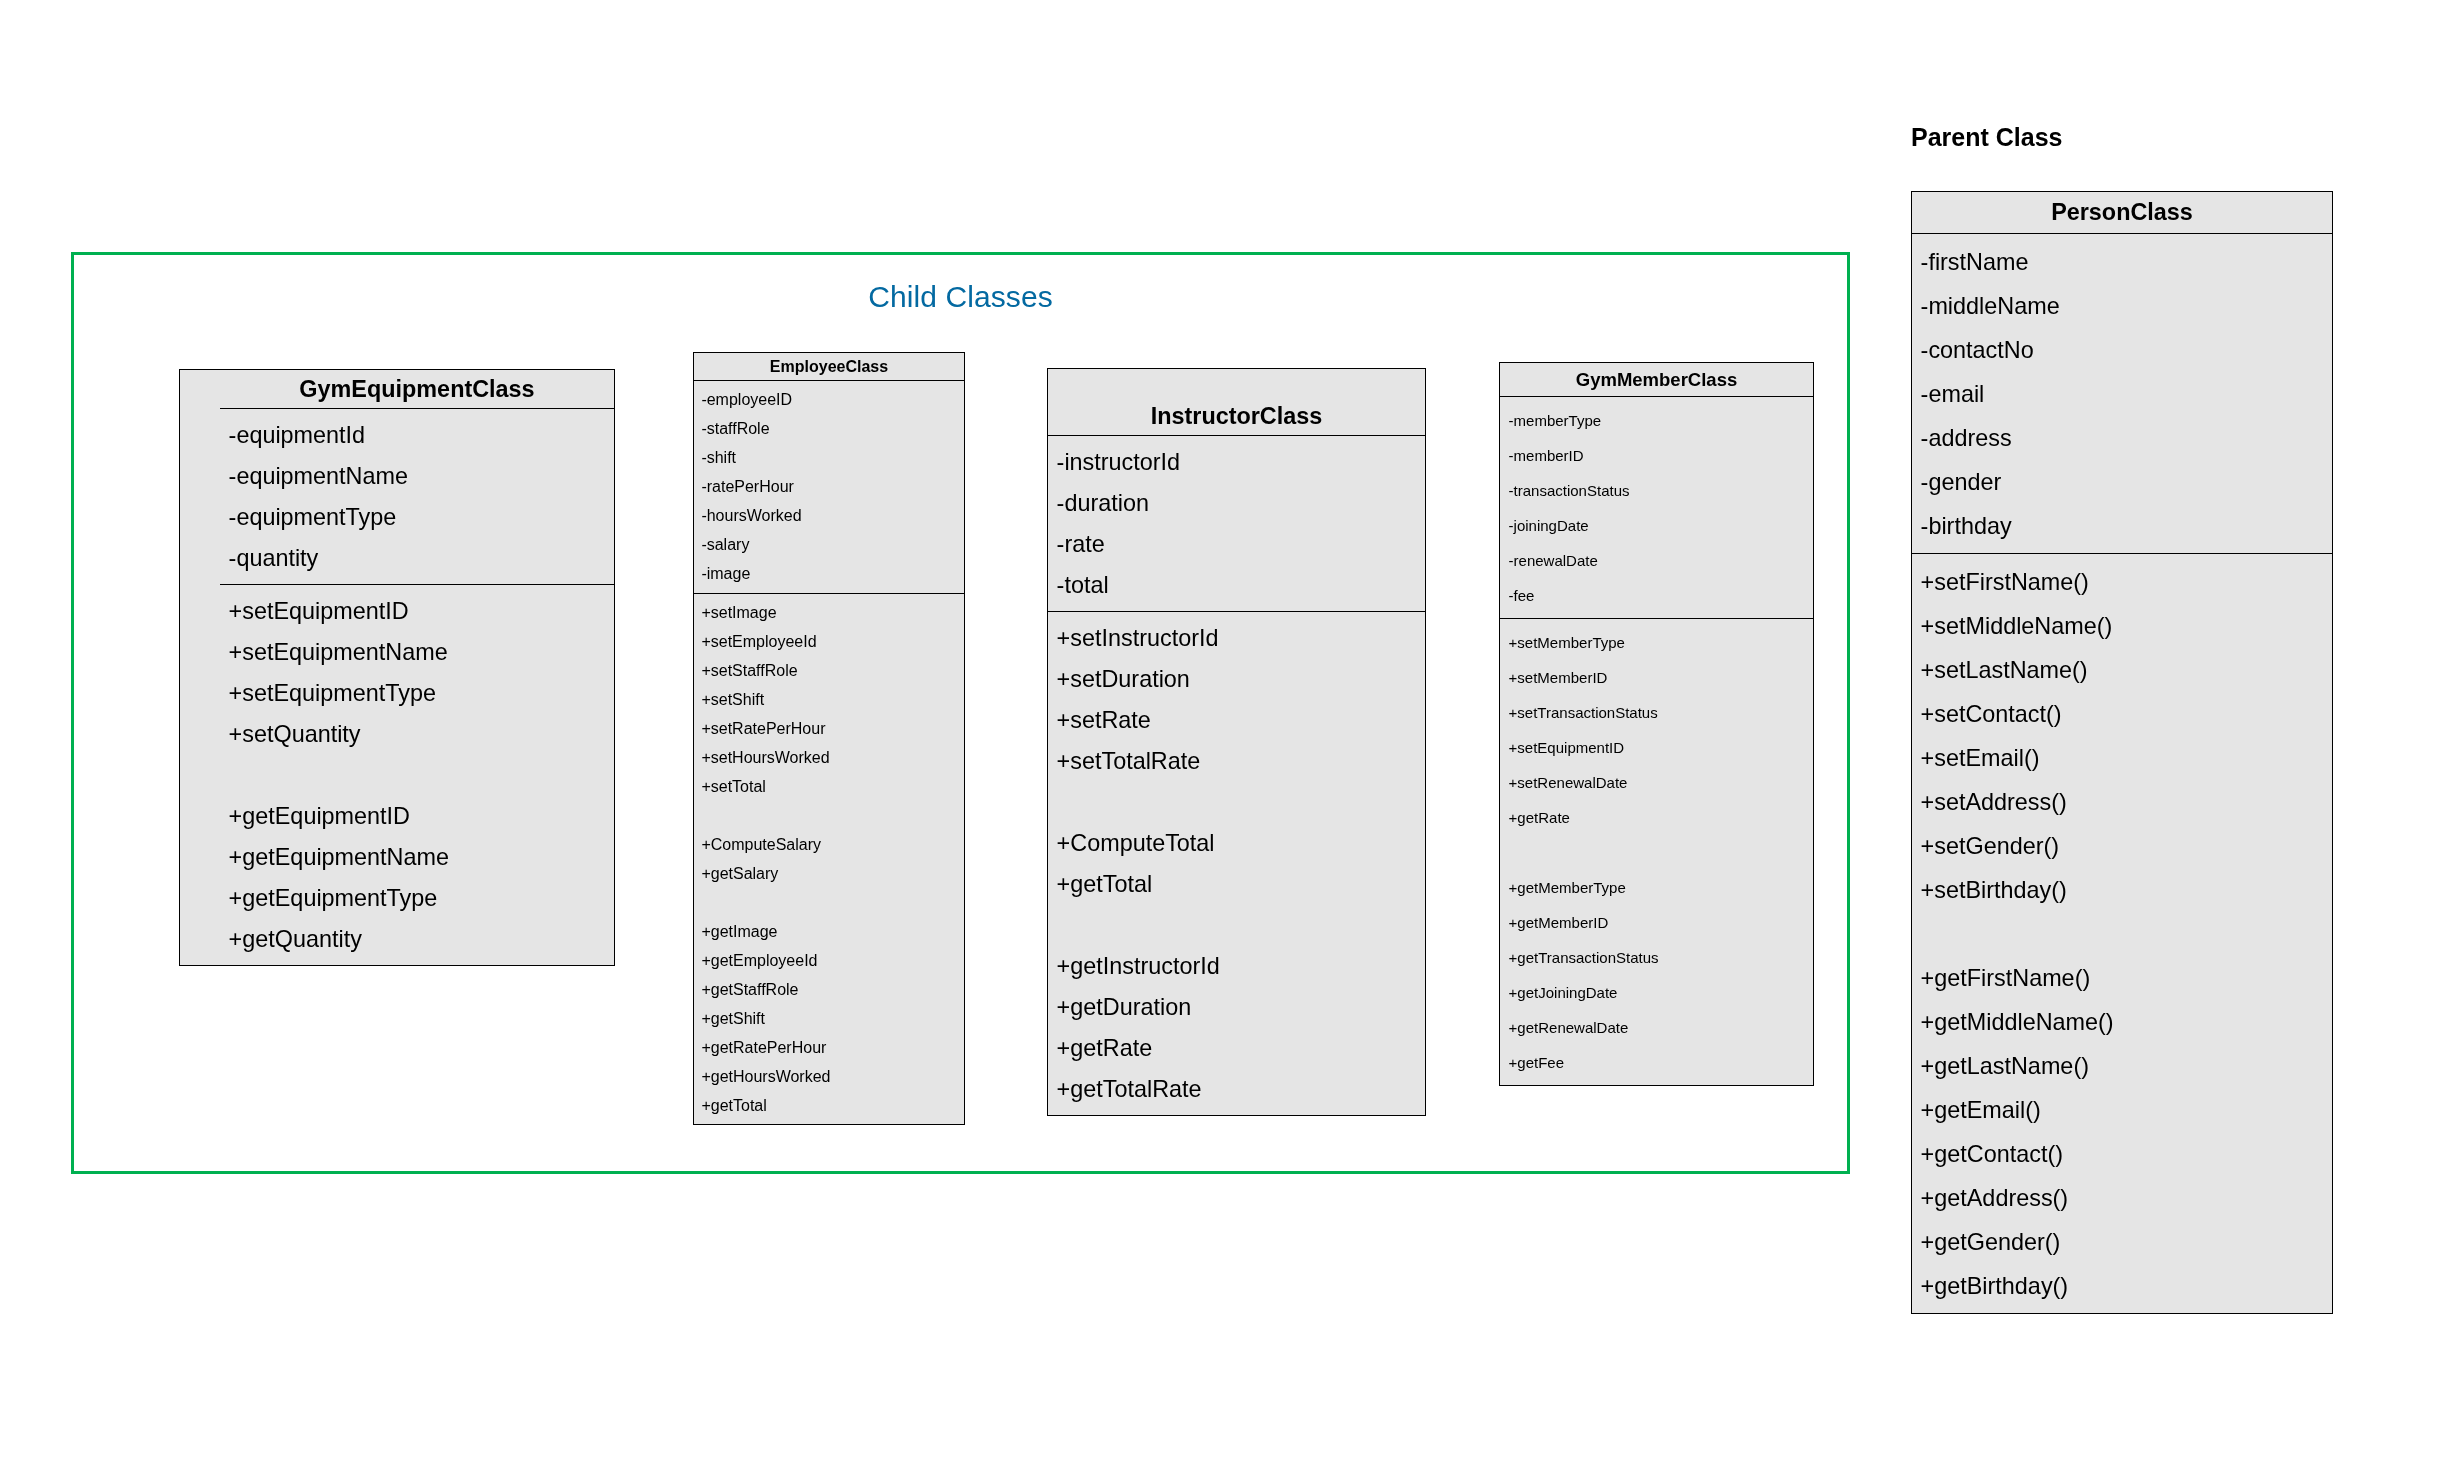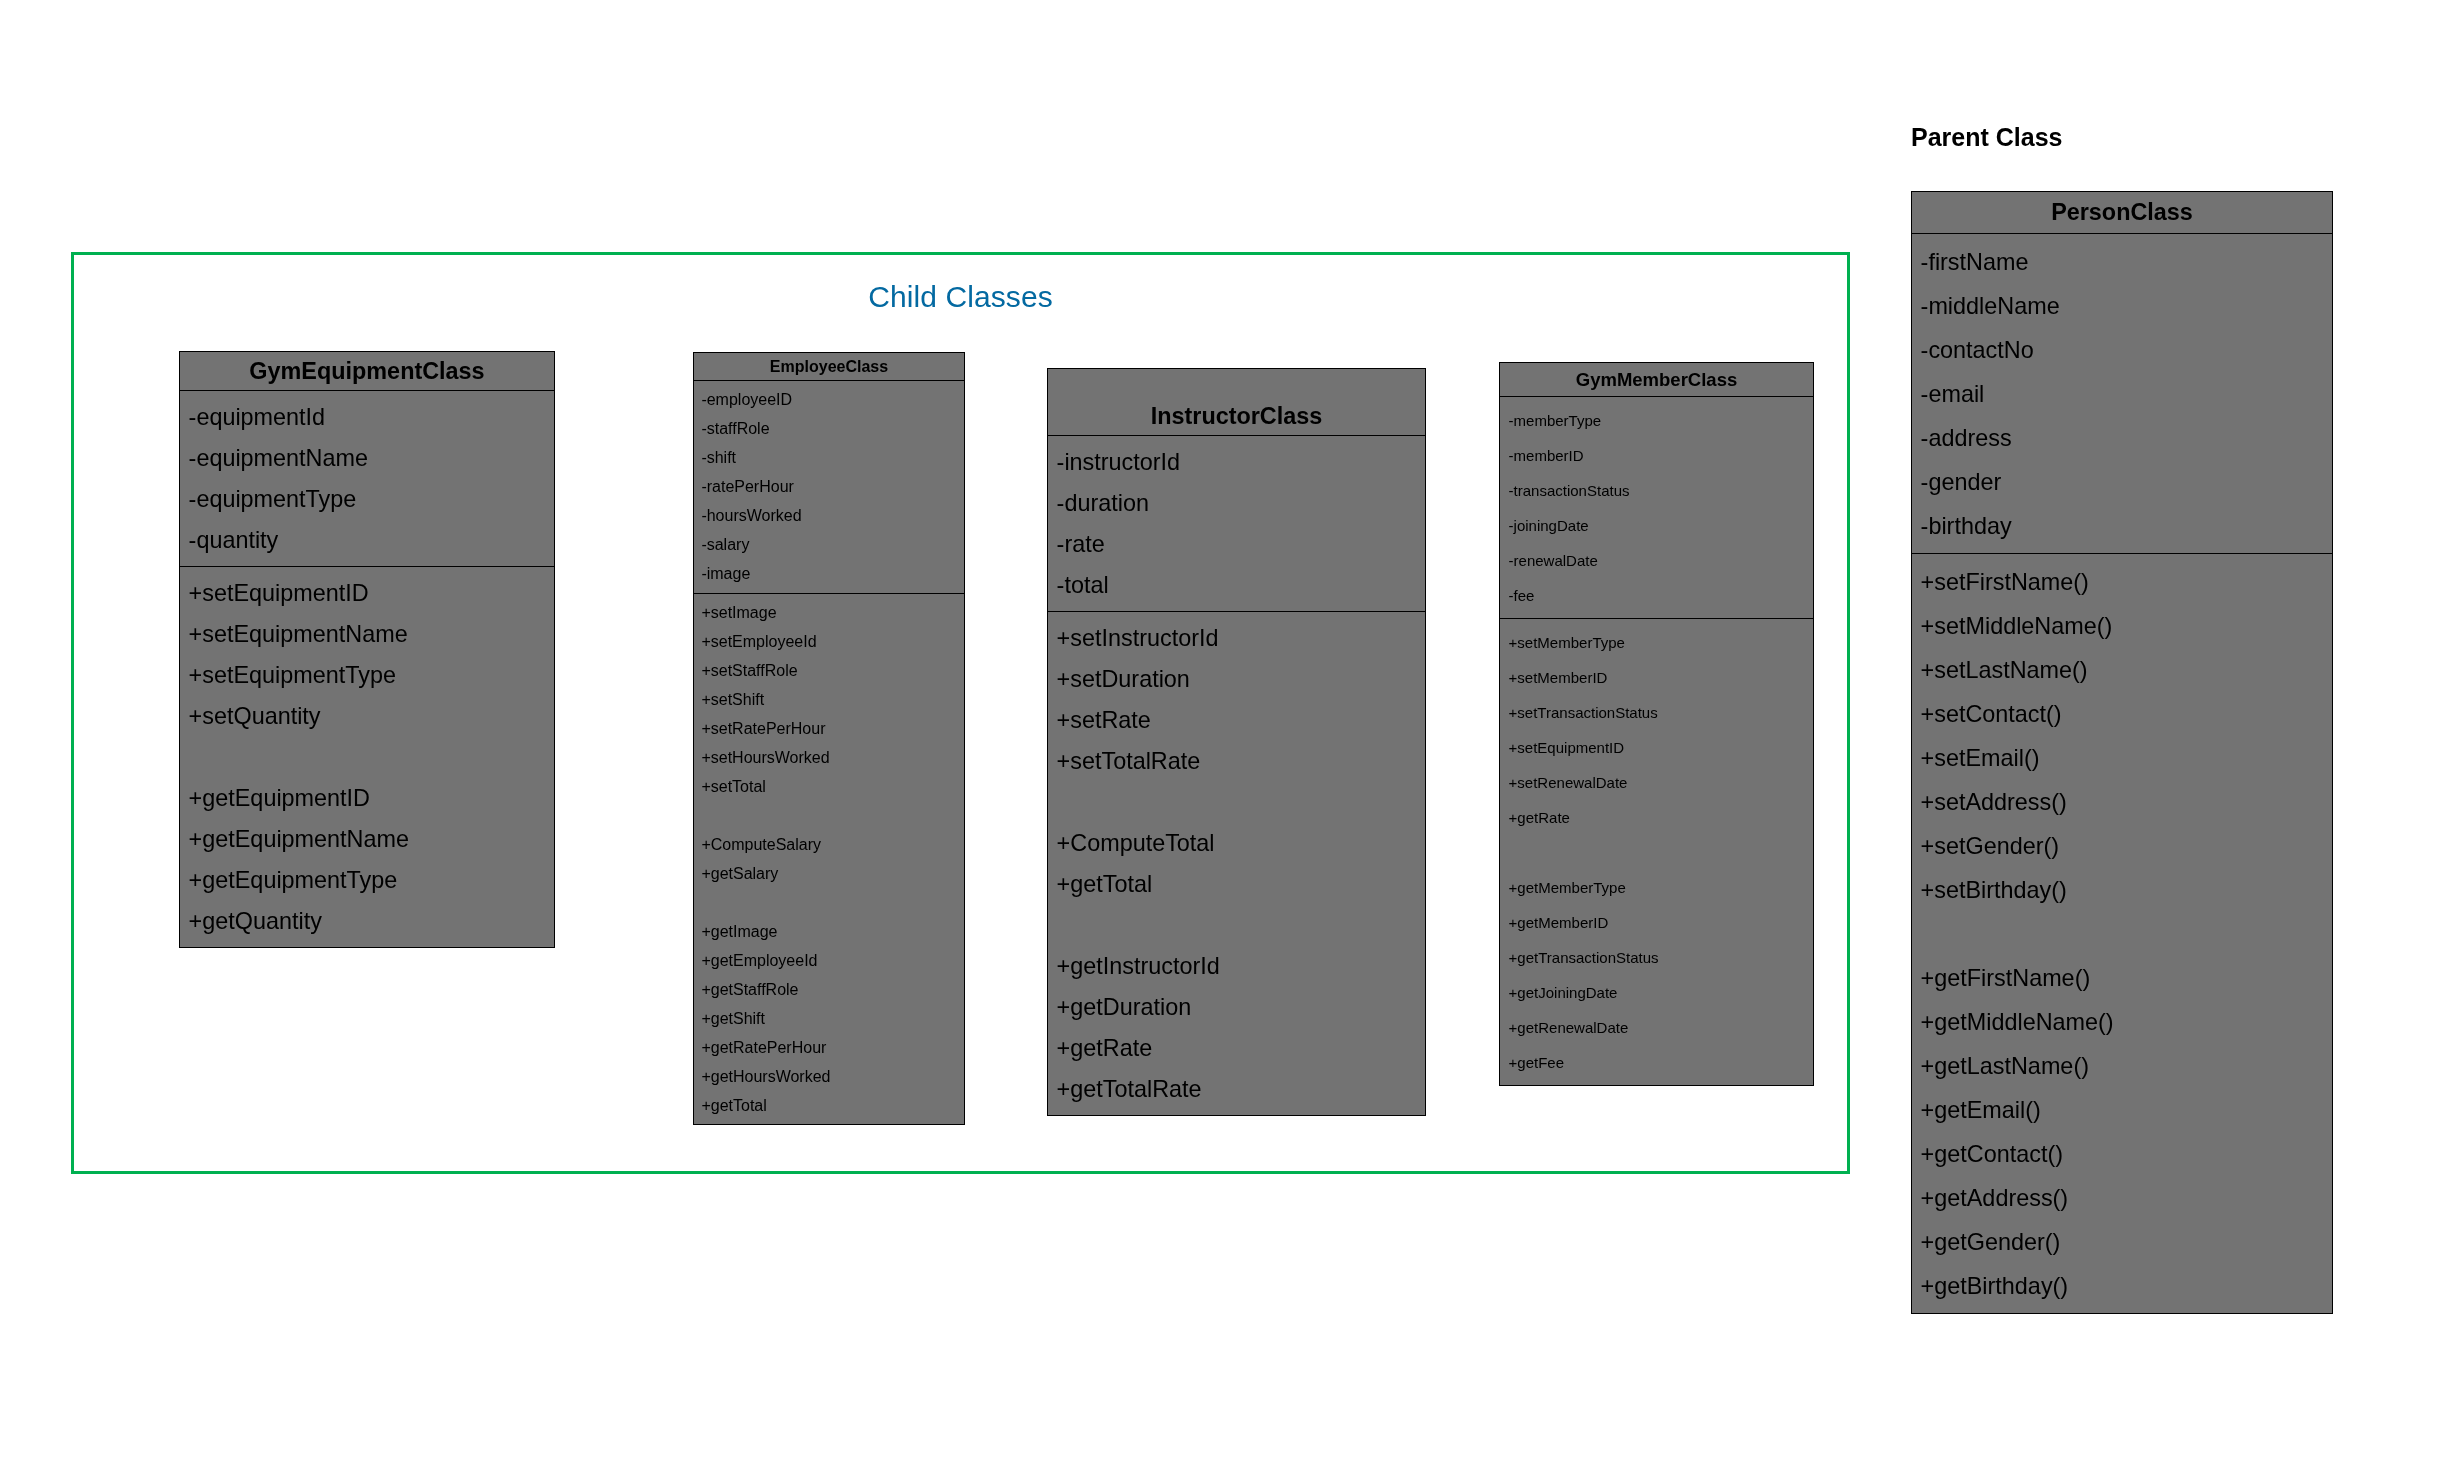--- a/index.html
+++ b/index.html
@@ -17,42 +17,42 @@
     letter-spacing:0.1px;
   }
 
   
   #parent-label{
     position:absolute;left:1911px;top:123px;
     font-size:25px;font-weight:700;color:#000;
   }
 
   
-  .uml{position:absolute;box-sizing:border-box;border:1.8px solid #000;background:#737373;}
+  .uml{position:absolute;box-sizing:border-box;border:1.8px solid #000;background:#e5e5e5;}
   .uml .hdr{
     text-align:center;font-weight:700;border-bottom:1.8px solid #000;
     box-sizing:border-box;display:flex;align-items:center;justify-content:center;
   }
   .uml .sec{box-sizing:border-box;}
   .uml .sec + .sec{border-top:1.8px solid #000;}
   .uml .row{white-space:pre;}
   .uml .row.blank{color:transparent;}
 
   
   .big .hdr{font-size:23px;height:38px;}
   .big .row{font-size:23px;line-height:1.0;padding:0 0 0 8.6px;height:auto;}
   .big .sec{padding:5.5px 0 5.5px 0;}
 
   
   .small .hdr{font-size:15.4px;height:27px;}
   .small .row{font-size:15.4px;line-height:1.0;padding:0 0 0 7.4px;}
   .small .sec{padding:4.3px 0 4.3px 0;}
 
   
-  #box-gymequipment{left:179px;top:351px;width:376px;}
+  #box-gymequipment{left:179px;top:369px;width:436px;padding-left:40px;}
   #box-gymequipment .row{font-size:23.4px;line-height:41px;}
   #box-gymequipment .hdr{height:39px;font-size:23.4px;}
 
   #box-employee{left:693px;top:352px;width:272px;}
   #box-employee .row{font-size:16px;line-height:29px;}
   #box-employee .hdr{height:28px;font-size:16px;}
 
   #box-instructor{left:1047px;top:368px;width:379px;}
   #box-instructor .row{font-size:23.4px;line-height:41px;}
   #box-instructor .hdr{height:39px;font-size:23.4px;margin-top:28px;}

